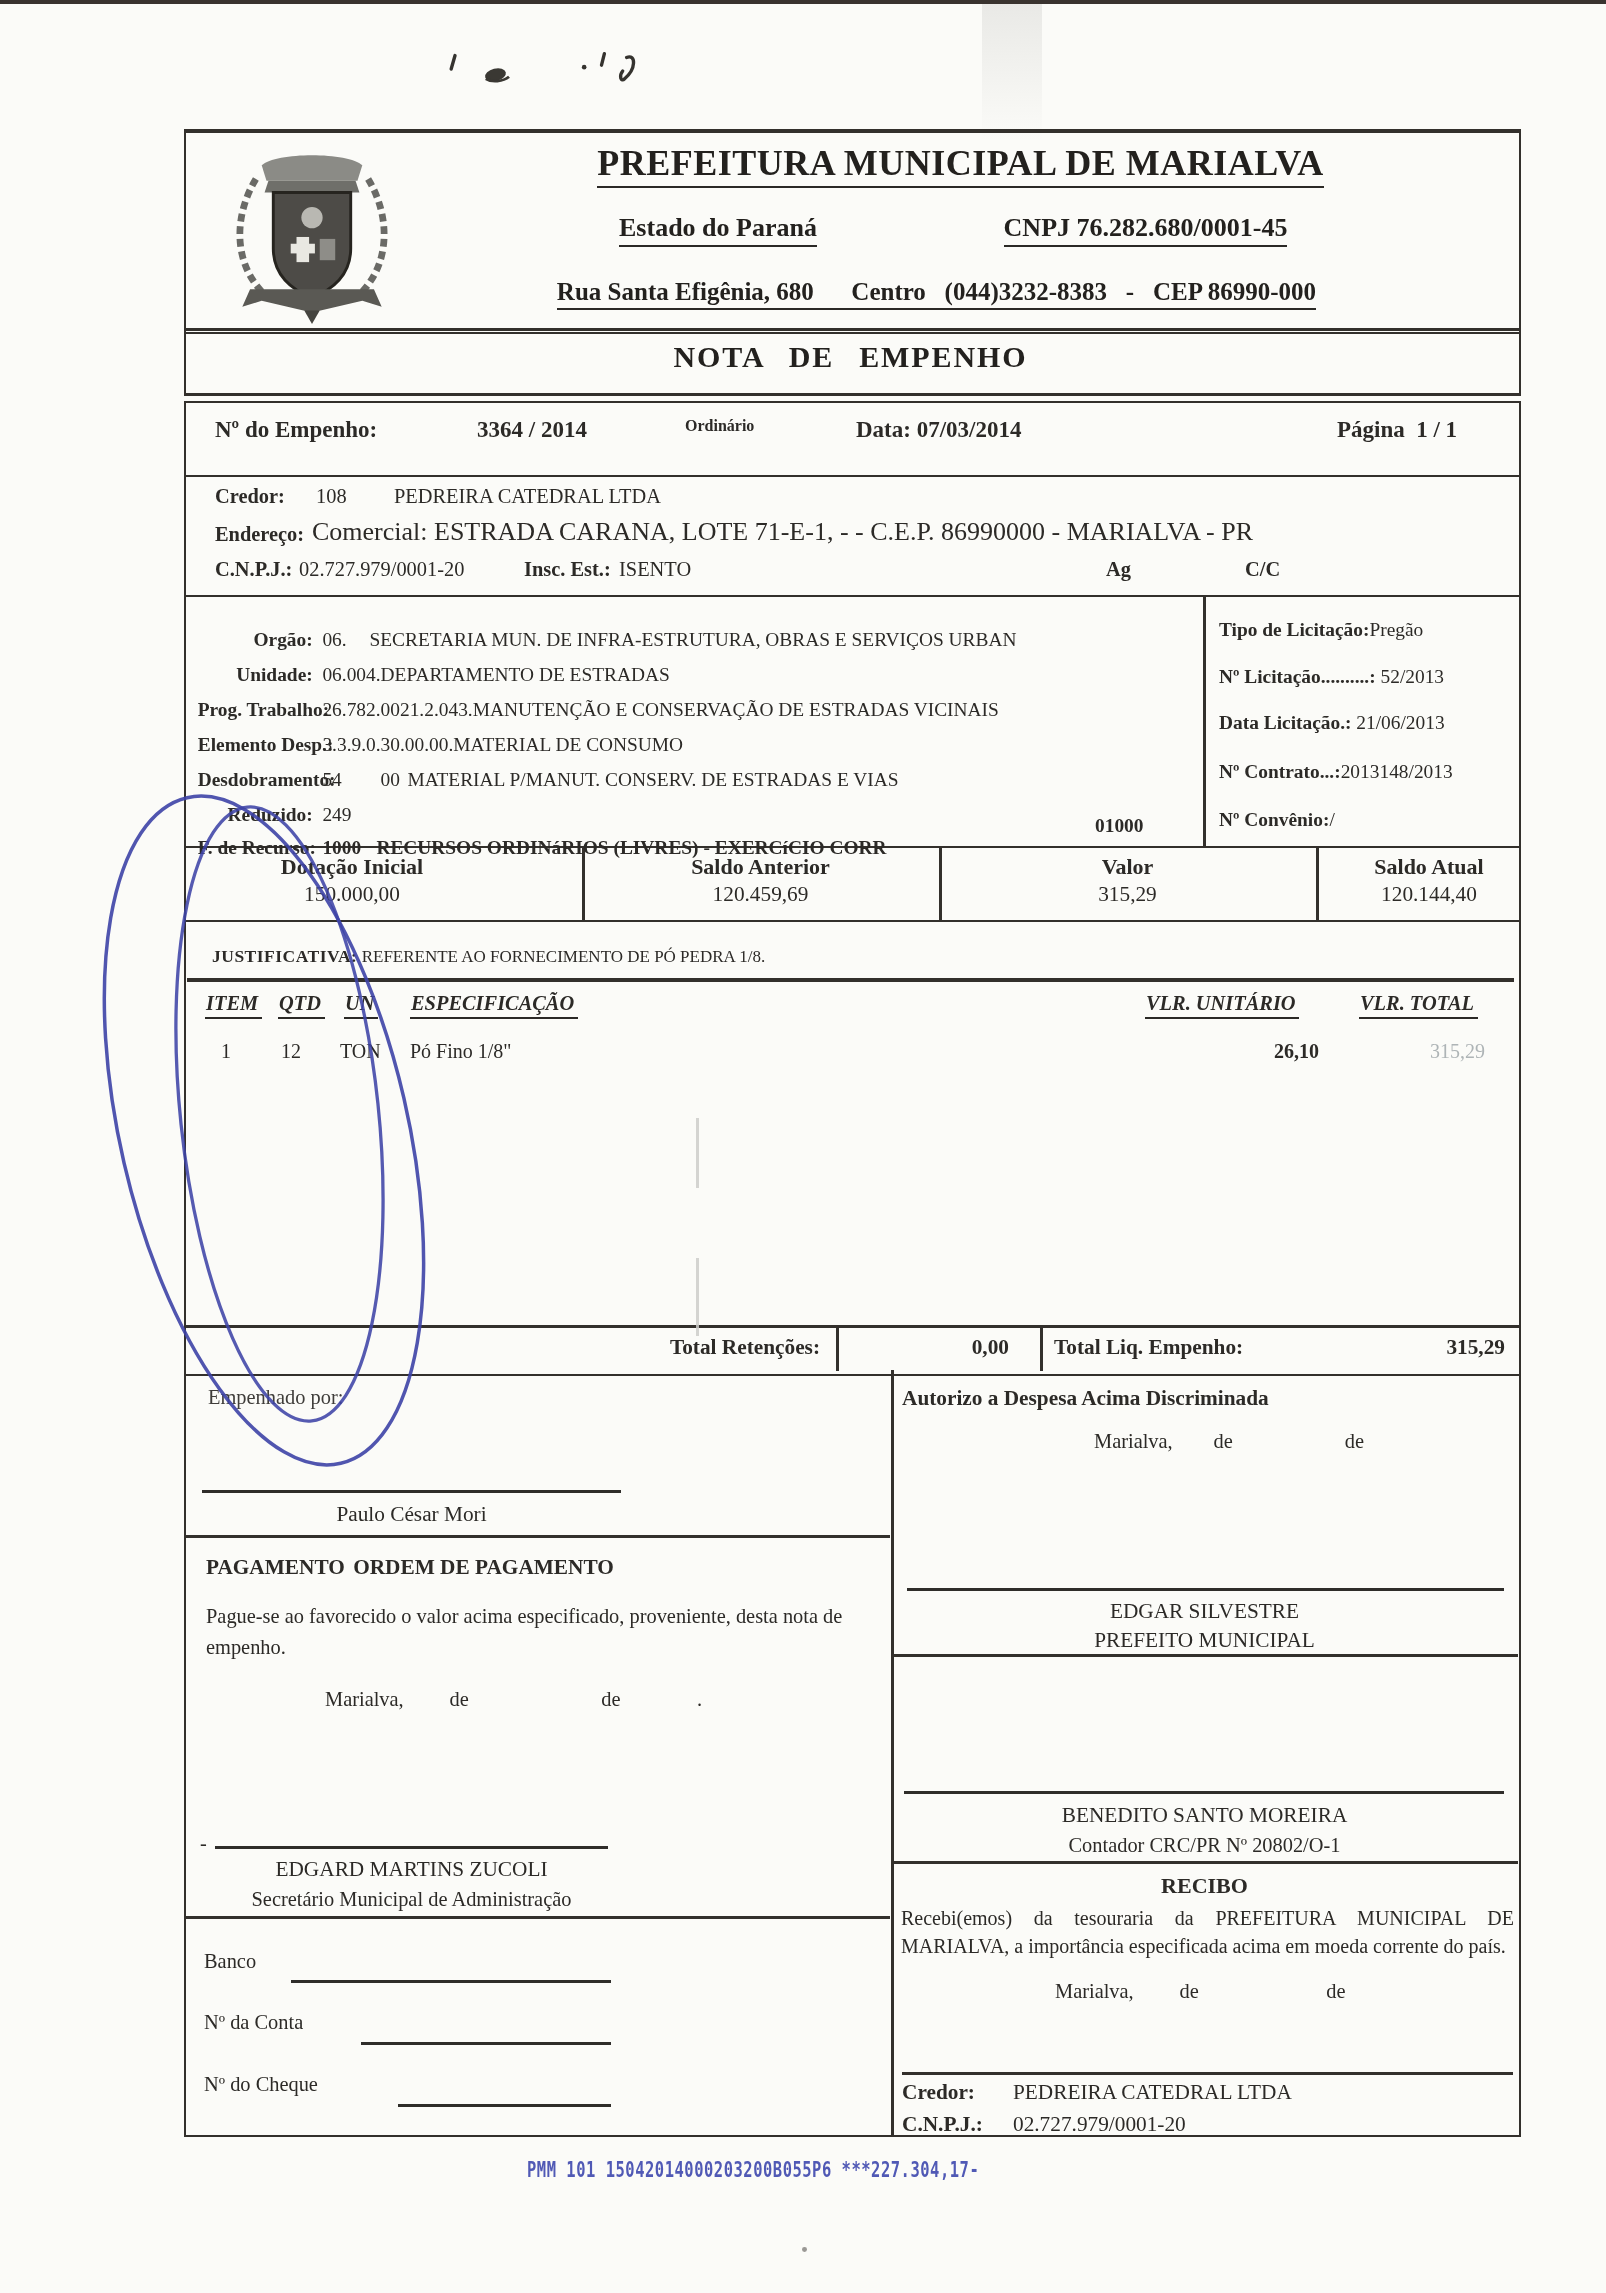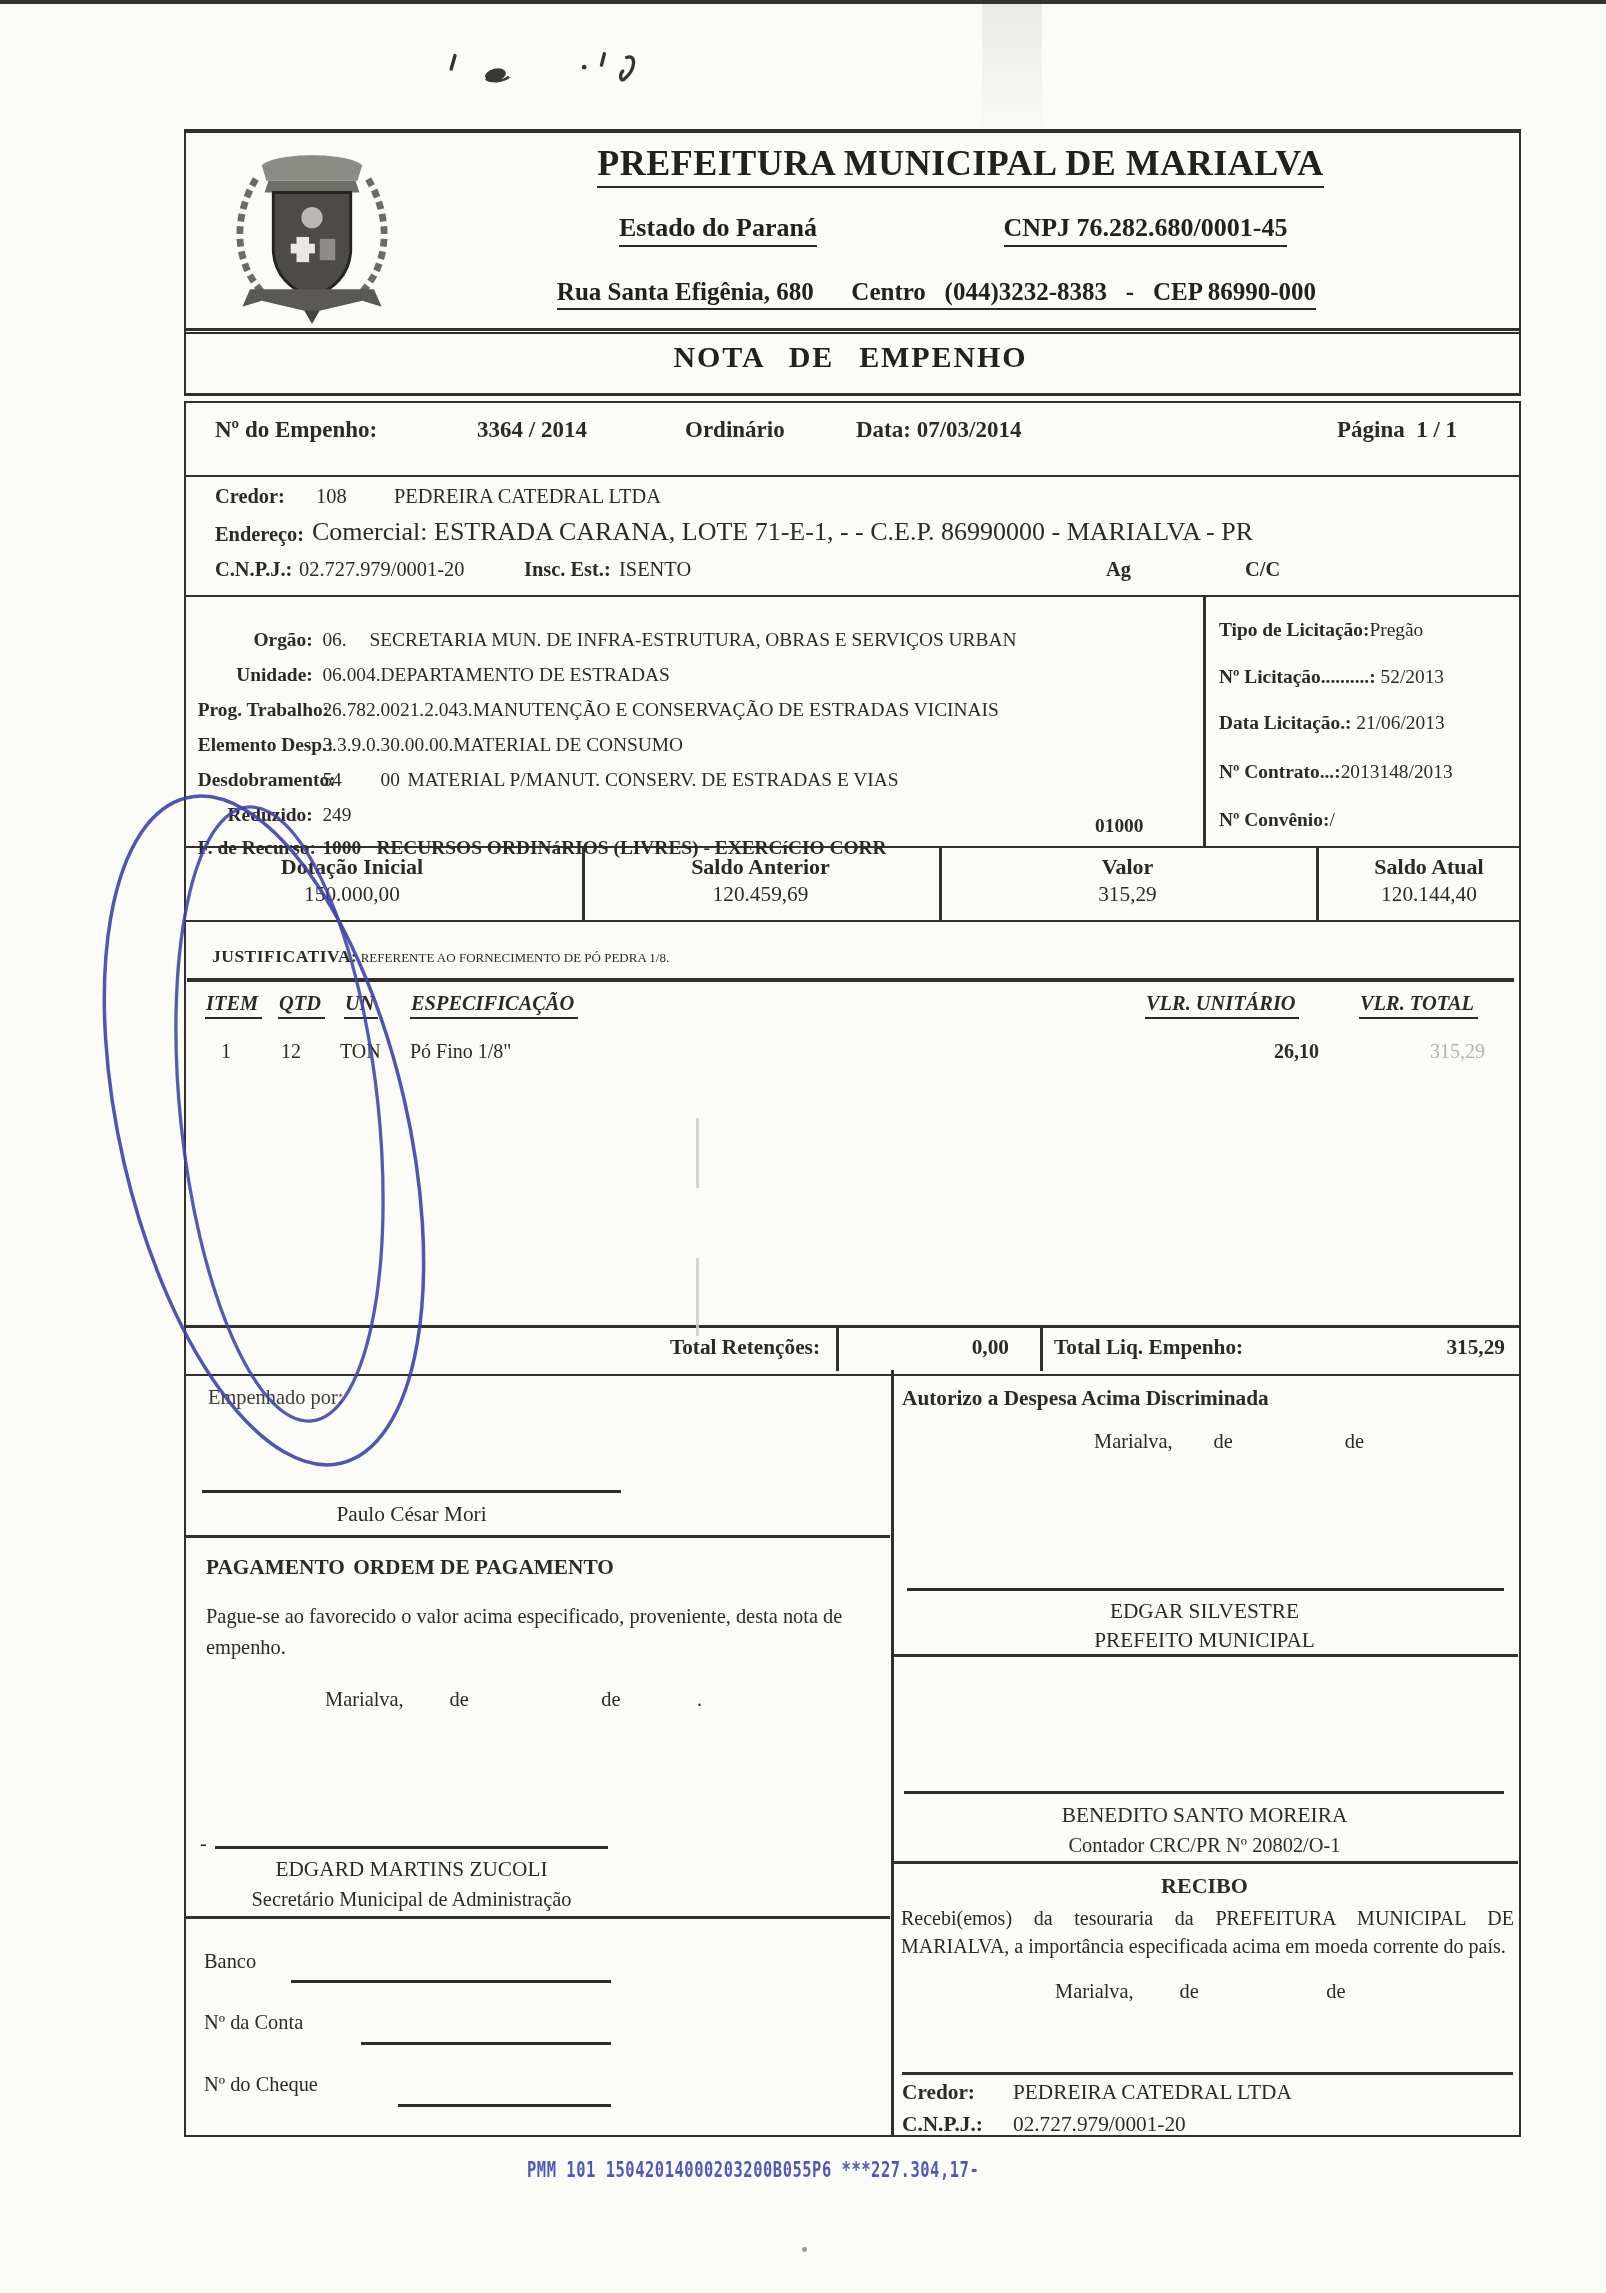--- a/index.html
+++ b/index.html
@@ -92,21 +92,21 @@
   <span class="b underl" style="color:#23211e;">CNPJ 76.282.680/0001-45</span>
 </div>
 <div class="abs ctr" style="left:359px;top:278px;width:1155px;font-size:25px;">
   <span class="b underl pre" style="color:#23211e;">Rua Santa Efigênia, 680      Centro   (044)3232-8383   -   CEP 86990-000</span>
 </div>
 
 <div class="abs ctr b" style="left:184px;top:340px;width:1333px;font-size:30px;letter-spacing:1.9px;word-spacing:15.5px;color:#23211e;">NOTA DE EMPENHO</div>
 
 <div class="abs b" style="left:215px;top:417px;font-size:23px;">Nº do Empenho:</div>
 <div class="abs b" style="left:477px;top:417px;font-size:23px;">3364 / 2014</div>
-<div class="abs b" style="left:685px;top:417px;font-size:23px;">Ordinário</div>
+<div class="abs b" style="left:685px;top:417px;font-size:16px;">Ordinário</div>
 <div class="abs b" style="left:856px;top:417px;font-size:23px;">Data: 07/03/2014</div>
 <div class="abs b pre" style="left:1337px;top:417px;font-size:23px;">Página  1 / 1</div>
 
 <div class="abs b" style="left:215px;top:485px;font-size:20.4px;">Credor:</div>
 <div class="abs" style="left:316px;top:485px;font-size:20.4px;">108</div>
 <div class="abs" style="left:394px;top:485px;font-size:20.4px;">PEDREIRA CATEDRAL LTDA</div>
 <div class="abs b" style="left:215px;top:523px;font-size:20.4px;">Endereço:</div>
 <div class="abs" style="left:312px;top:517px;font-size:26px;">Comercial: ESTRADA CARANA, LOTE 71-E-1, - - C.E.P. 86990000 - MARIALVA - PR</div>
 <div class="abs b" style="left:215px;top:558px;font-size:20.4px;">C.N.P.J.:</div>
 <div class="abs" style="left:299px;top:558px;font-size:20.4px;">02.727.979/0001-20</div>
@@ -155,21 +155,21 @@
 <div class="abs ctr" style="left:939px;top:854px;width:377px;">
   <div class="b" style="font-size:22px;">Valor</div>
   <div style="font-size:21.3px;margin-top:1.9px;">315,29</div>
 </div>
 <div class="abs ctr" style="left:1316px;top:854px;width:202px;padding-left:12px;">
   <div class="b" style="font-size:22px;">Saldo Atual</div>
   <div style="font-size:21.3px;margin-top:1.9px;">120.144,40</div>
 </div>
 
 <div class="abs" style="left:204px;top:928px;white-space:pre;">
-  <span class="b" style="font-size:17.5px;letter-spacing:0.5px;text-align:center;">JUSTIFICATIVA:</span><span style="font-size:13px;"> REFERENTE AO FORNECIMENTO DE PÓ PEDRA 1/8.</span>
+  <span class="b" style="font-size:17.5px;letter-spacing:0.5px;text-align:center;">JUSTIFICATIVA:</span><span style="font-size:17px;"> REFERENTE AO FORNECIMENTO DE PÓ PEDRA 1/8.</span>
 </div>
 
 <div class="abs thdr" style="left:205px;top:992px;font-size:20.4px;">ITEM</div>
 <div class="abs thdr" style="left:278px;top:992px;font-size:20.4px;">QTD</div>
 <div class="abs thdr" style="left:344px;top:992px;font-size:20.4px;">UN</div>
 <div class="abs thdr" style="left:410px;top:992px;font-size:20.4px;">ESPECIFICAÇÃO</div>
 <div class="abs thdr" style="left:1145px;top:992px;font-size:20.4px;">VLR. UNITÁRIO</div>
 <div class="abs thdr" style="left:1359px;top:992px;font-size:20.4px;">VLR. TOTAL</div>
 
 <div class="abs" style="left:0;top:1040px;width:1607px;height:29px;font-size:20px;">

